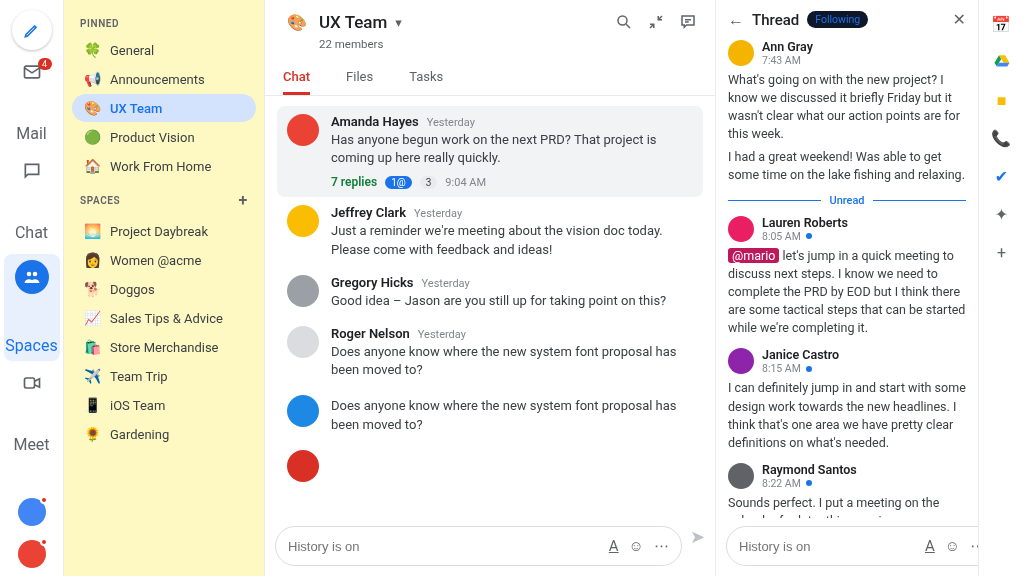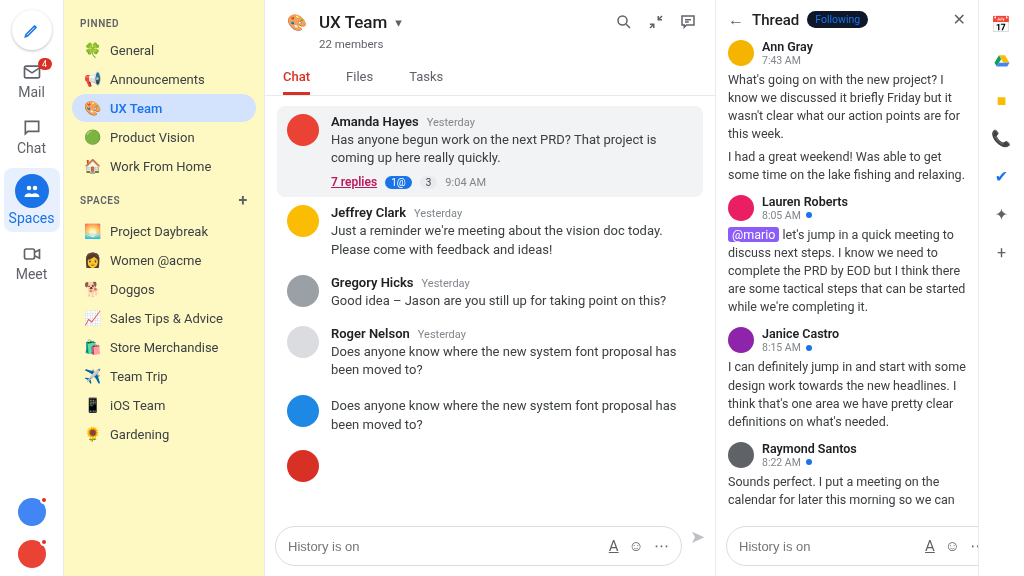--- a/index.html
+++ b/index.html
@@ -2,21 +2,21 @@
 <html><head>
 <meta charset="utf-8">
 <style>
 * { box-sizing: border-box; margin: 0; padding: 0; }
 body { font-family: -apple-system, 'Google Sans', Roboto, Arial, sans-serif; font-size: 13px; color: #3c4043; background: #f8f9fa; width: 1024px; height: 576px; overflow: hidden; display: flex; }
 .app-rail { width: 64px; background: #fff; border-right: 1px solid #e8eaed; display: flex; flex-direction: column; align-items: center; padding-top: 10px; gap: 6px; }
 .compose-btn { width: 40px; height: 40px; border-radius: 50%; background: #fff; box-shadow: 0 1px 3px rgba(0,0,0,.25); display: flex; align-items: center; justify-content: center; cursor: pointer; color: #1a73e8; }
 .rail-item { width: 56px; display: flex; flex-direction: column; align-items: center; gap: 2px; padding: 6px 0; cursor: pointer; position: relative; border-radius: 8px; color: #5f6368; }
 .rail-item.active { background: #e8f0fe; color: #1a73e8; }
 .rail-item .ico { font-size: 18px; }
-.rail-item .lbl { font-size: 14px; }
+.rail-item .lbl { font-size: 16px; margin-top: 40px; }
 .rail-item.pill .ico { width: 34px; height: 34px; border-radius: 50%; background: #1a73e8; color: #fff; display: flex; align-items: center; justify-content: center; }
 .rail-badge { position: absolute; top: 2px; right: 8px; background: #d93025; color: #fff; font-size: 9px; border-radius: 8px; padding: 0 4px; line-height: 12px; min-width: 14px; text-align: center; }
 .rail-spacer { flex: 1; }
 .rail-avatar { width: 28px; height: 28px; border-radius: 50%; margin-bottom: 8px; cursor: pointer; position: relative; }
 .rail-avatar .dot { position: absolute; top: -2px; right: -2px; width: 8px; height: 8px; background: #d93025; border-radius: 50%; border: 2px solid #fff; }
 .sidebar { width: 200px; background: #fef9c3; padding: 8px 4px; overflow-y: auto; }
 .side-section-hdr { font-size: 10px; font-weight: 600; letter-spacing: .6px; color: #5f6368; padding: 10px 12px 6px; display: flex; justify-content: space-between; align-items: center; }
 .side-section-hdr .plus { font-size: 16px; cursor: pointer; color: #5f6368; }
 .side-item { display: flex; align-items: center; gap: 10px; padding: 6px 12px; border-radius: 18px; cursor: pointer; color: #3c4043; font-size: 13px; margin: 1px 4px; }
 .side-item.active { background: #d3e3fd; color: #1a73e8; font-weight: 500; }
@@ -35,38 +35,38 @@
 .messages { flex: 1; overflow-y: auto; padding: 10px 12px 0; }
 .msg { display: flex; gap: 12px; padding: 8px 10px; border-radius: 8px; }
 .msg.hl { background: #f1f3f4; }
 .avatar { width: 32px; height: 32px; border-radius: 50%; flex-shrink: 0; }
 .msg-body { flex: 1; min-width: 0; }
 .msg-head { display: flex; align-items: baseline; gap: 8px; }
 .msg-name { font-weight: 600; color: #202124; font-size: 13px; }
 .msg-time { font-size: 11px; color: #80868b; }
 .msg-text { font-size: 13px; color: #3c4043; line-height: 1.4; margin-top: 2px; }
 .reply-row { display: flex; align-items: center; gap: 8px; margin-top: 8px; }
-.reply-link { color: #be185d; font-weight: 600; font-size: 12px; cursor: pointer; text-decoration: underline; }
+.reply-link { color: #15803d; font-weight: 600; font-size: 12px; cursor: pointer; }
 .chip { background: #1a73e8; color: #fff; font-size: 10px; padding: 1px 6px; border-radius: 9px; }
 .chip.gray { background: #e8eaed; color: #3c4043; }
 .thread { width: 262px; background: #fff; display: flex; flex-direction: column; }
 .thread-hdr { display: flex; align-items: center; gap: 8px; padding: 10px 12px; }
 .thread-hdr .back { cursor: pointer; font-size: 16px; color: #5f6368; }
 .thread-title { font-size: 15px; font-weight: 500; color: #202124; }
 .follow-chip { background: #0f172a; color: #1a73e8; font-size: 10.5px; padding: 2px 8px; border-radius: 10px; cursor: pointer; }
 .thread-close { margin-left: auto; cursor: pointer; font-size: 16px; color: #5f6368; }
 .thread-body { flex: 1; overflow-y: auto; padding: 0 12px; font-size: 12.5px; }
 .t-msg { margin-bottom: 10px; }
 .t-head { display: flex; gap: 8px; align-items: center; }
 .t-head .avatar { width: 26px; height: 26px; }
 .t-name { font-weight: 600; font-size: 12.5px; color: #202124; }
 .t-time { font-size: 10.5px; color: #80868b; display: flex; align-items: center; gap: 5px; }
 .t-time .dot-blue { width: 6px; height: 6px; background: #1a73e8; border-radius: 50%; display: inline-block; }
 .t-text { font-size: 12.5px; color: #3c4043; line-height: 1.45; margin-top: 4px; }
-.mention { background: #8b5cf6; color: #fff; padding: 0 4px; border-radius: 3px; }
+.mention { background: #be185d; color: #fff; padding: 0 4px; border-radius: 3px; }
 .unread-div { display: flex; align-items: center; gap: 8px; margin: 8px 0; color: #1a73e8; font-size: 11px; font-weight: 500; }
 .unread-div::before, .unread-div::after { content: ''; flex: 1; height: 1px; background: #1a73e8; }
 .composer-wrap { padding: 8px 10px 10px; display: flex; align-items: flex-start; gap: 8px; }
 .composer { flex: 1; border: 1px solid #dadce0; border-radius: 22px; height: 40px; display: flex; align-items: center; padding: 0 12px; gap: 10px; }
 .composer input { border: none; outline: none; flex: 1; font-size: 13px; background: transparent; color: #5f6368; }
 .composer .ctl { color: #5f6368; cursor: pointer; font-size: 15px; }
 .send { color: #bdc1c6; cursor: pointer; font-size: 18px; }
 .side-panel { width: 46px; background: #fff; border-left: 1px solid #e8eaed; display: flex; flex-direction: column; align-items: center; padding-top: 14px; gap: 18px; }
 .sp-ico { width: 20px; height: 20px; cursor: pointer; display: flex; align-items: center; justify-content: center; font-size: 16px; }
 svg { display: block; }
@@ -305,20 +305,21 @@
         <div class="t-head">
           <div class="avatar" style="background:#f4b400"></div>
           <div>
             <div class="t-name">Ann Gray</div>
             <div class="t-time">7:43 AM </div>
           </div>
         </div>
         <div class="t-text">What's going on with the new project? I know we discussed it briefly Friday but it wasn't clear what our action points are for this week.</div>
         <div class="t-text">I had a great weekend! Was able to get some time on the lake fishing and relaxing.</div>
       </div>
+      <div class="unread-div">Unread</div>
       <div class="t-msg">
         <div class="t-head">
           <div class="avatar" style="background:#e91e63"></div>
           <div>
             <div class="t-name">Lauren Roberts</div>
             <div class="t-time">8:05 AM <span class="dot-blue"></span></div>
           </div>
         </div>
         <div class="t-text"><span class="mention">@mario</span> let's jump in a quick meeting to discuss next steps. I know we need to complete the PRD by EOD but I think there are some tactical steps that can be started while we're completing it.</div>
       </div>

